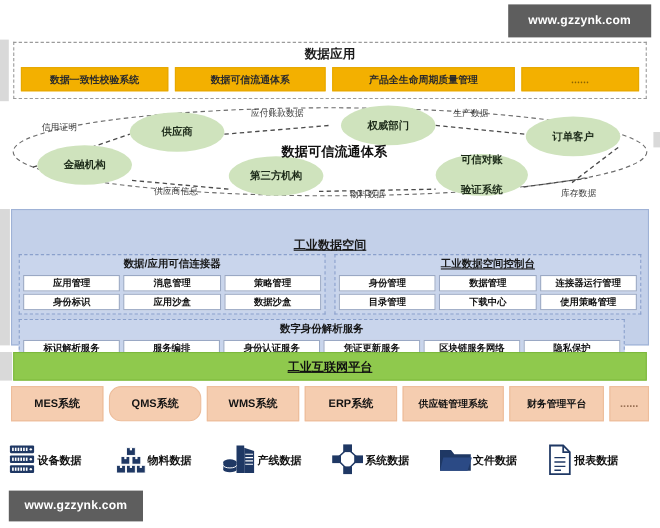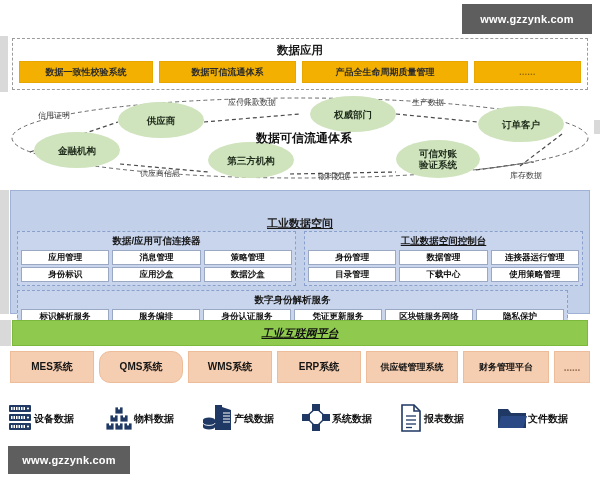--- a/index.html
+++ b/index.html
@@ -99,21 +99,21 @@
   #ids-bottom { padding: 4px 21px 0 6px; }
   #ids-did {
     background: #c9d5ec; border: 1px dashed #8aa0cc; padding: 2px 3px 3px 3px;
   }
   #did-row { display: flex; gap: 3px; margin-top: 2px; }
 
   
   #sec-platform {
     position: absolute; left: 12px; top: 320px; width: 576px; height: 26px;
     background: #8fc94d; border: 1px solid #7cb83c;
-    display: flex; align-items: center; justify-content: center; font-style: italic;
+    display: flex; align-items: center; justify-content: center;
   }
   #platform-label {
     font-size: 11px; font-weight: bold; color: #111; text-decoration: underline;
   }
 
   
   #sec-systems {
     position: absolute; left: 10px; top: 351px; width: 580px; height: 32px;
     display: flex; gap: 5px;
   }
@@ -192,21 +192,21 @@
     </div>
 
     <div class="node" style="left:34px;top:40px;width:86px;height:36px;">
       <span>金融机构</span>
     </div>
 
     <div class="node" style="left:208px;top:50px;width:86px;height:36px;">
       <span>第三方机构</span>
     </div>
 
-    <div class="node" style="left:396px;top:48px;width:84px;height:38px;flex-direction:column;">
+    <div class="node" style="left:396px;top:48px;width:84px;height:38px;flex-direction:column;justify-content:space-between;">
       <span>可信对账</span>
       <span>验证系统</span>
     </div>
 
     <div class="flow-label" style="left:38px;top:18px;">信用证明</div>
     <div class="flow-label" style="left:228px;top:5px;">应付账款数据</div>
     <div class="flow-label" style="left:412px;top:5px;">生产数据</div>
     <div class="flow-label" style="left:140px;top:76px;">供应商信息</div>
     <div class="flow-label" style="left:318px;top:79px;">物料数据</div>
     <div class="flow-label" style="left:510px;top:78px;">库存数据</div>
@@ -377,41 +377,41 @@
             <rect x="22" y="11" width="8" height="7"></rect>
             <rect x="12" y="21" width="8" height="7"></rect>
           </g>
         </svg>
       </div>
       <div class="src-label">系统数据</div>
     </div>
 
     <div class="src-item">
       <div class="src-icon">
+        <svg width="32" height="30" viewBox="0 0 32 30">
+          <path d="M2,6 L12,6 L15,10 L30,10 L30,25 L2,25 Z" fill="#1f3864"></path>
+          <path d="M5,13 L31,13 L27,25 L2,25 Z" fill="#2b4a85"></path>
+        </svg>
+      </div>
+      <div class="src-label">文件数据</div>
+    </div>
+
+    <div class="src-item">
+      <div class="src-icon">
         <svg width="26" height="30" viewBox="0 0 26 30">
           <path d="M4,2 L16,2 L22,8 L22,28 L4,28 Z" fill="#ffffff" stroke="#1f3864" stroke-width="1.6"></path>
           <path d="M16,2 L16,8 L22,8" fill="none" stroke="#1f3864" stroke-width="1.6"></path>
           <g stroke="#1f3864" stroke-width="1.3">
             <line x1="8" y1="13" x2="18" y2="13"></line>
             <line x1="8" y1="17" x2="18" y2="17"></line>
             <line x1="8" y1="21" x2="18" y2="21"></line>
             <line x1="8" y1="24.5" x2="14" y2="24.5"></line>
           </g>
         </svg>
       </div>
       <div class="src-label">报表数据</div>
     </div>
-
-    <div class="src-item">
-      <div class="src-icon">
-        <svg width="32" height="30" viewBox="0 0 32 30">
-          <path d="M2,6 L12,6 L15,10 L30,10 L30,25 L2,25 Z" fill="#1f3864"></path>
-          <path d="M5,13 L31,13 L27,25 L2,25 Z" fill="#2b4a85"></path>
-        </svg>
-      </div>
-      <div class="src-label">文件数据</div>
-    </div>
   </div>
 
   <div class="watermark" id="wm-top">www.gzzynk.com</div>
   <div class="watermark" id="wm-bottom">www.gzzynk.com</div>
 
 </div>
 
 </body></html>

